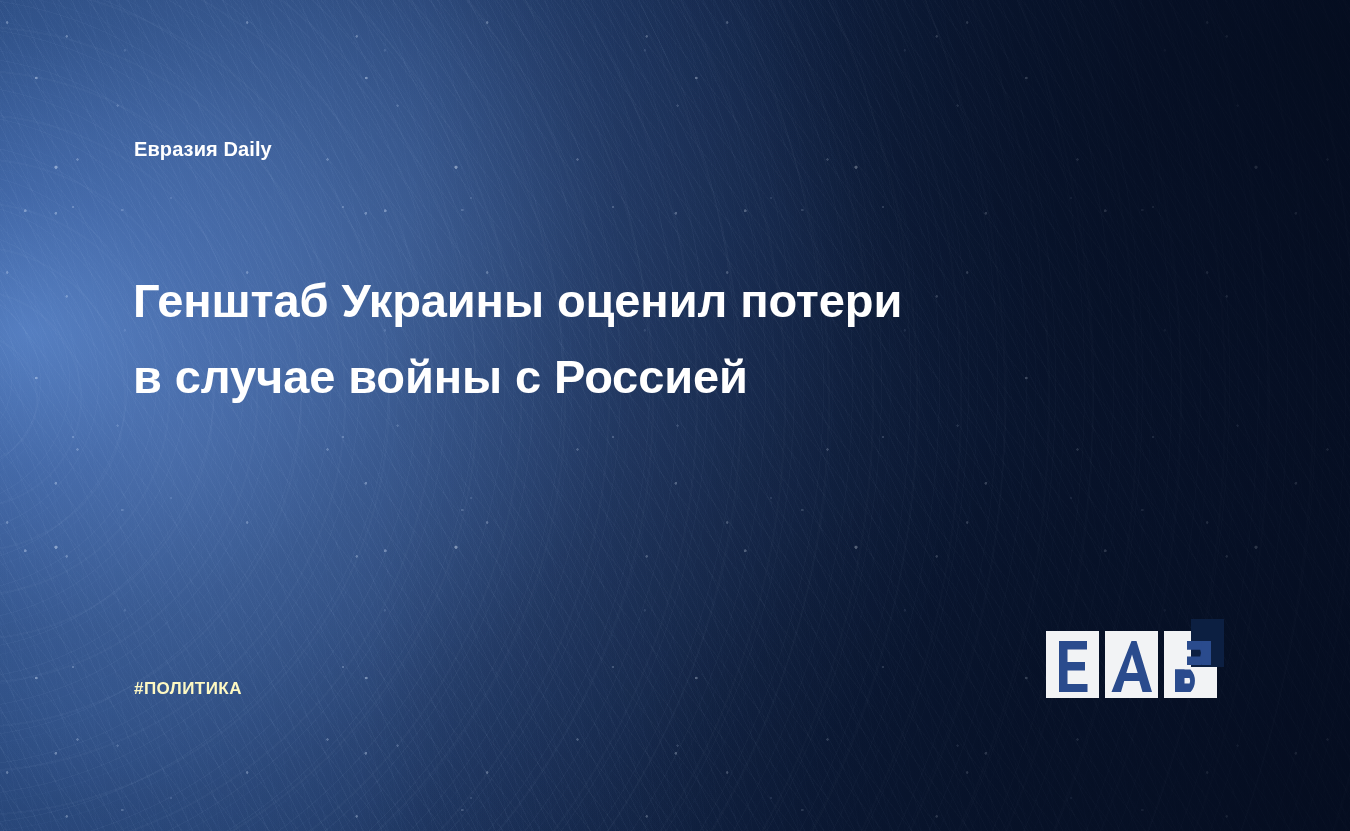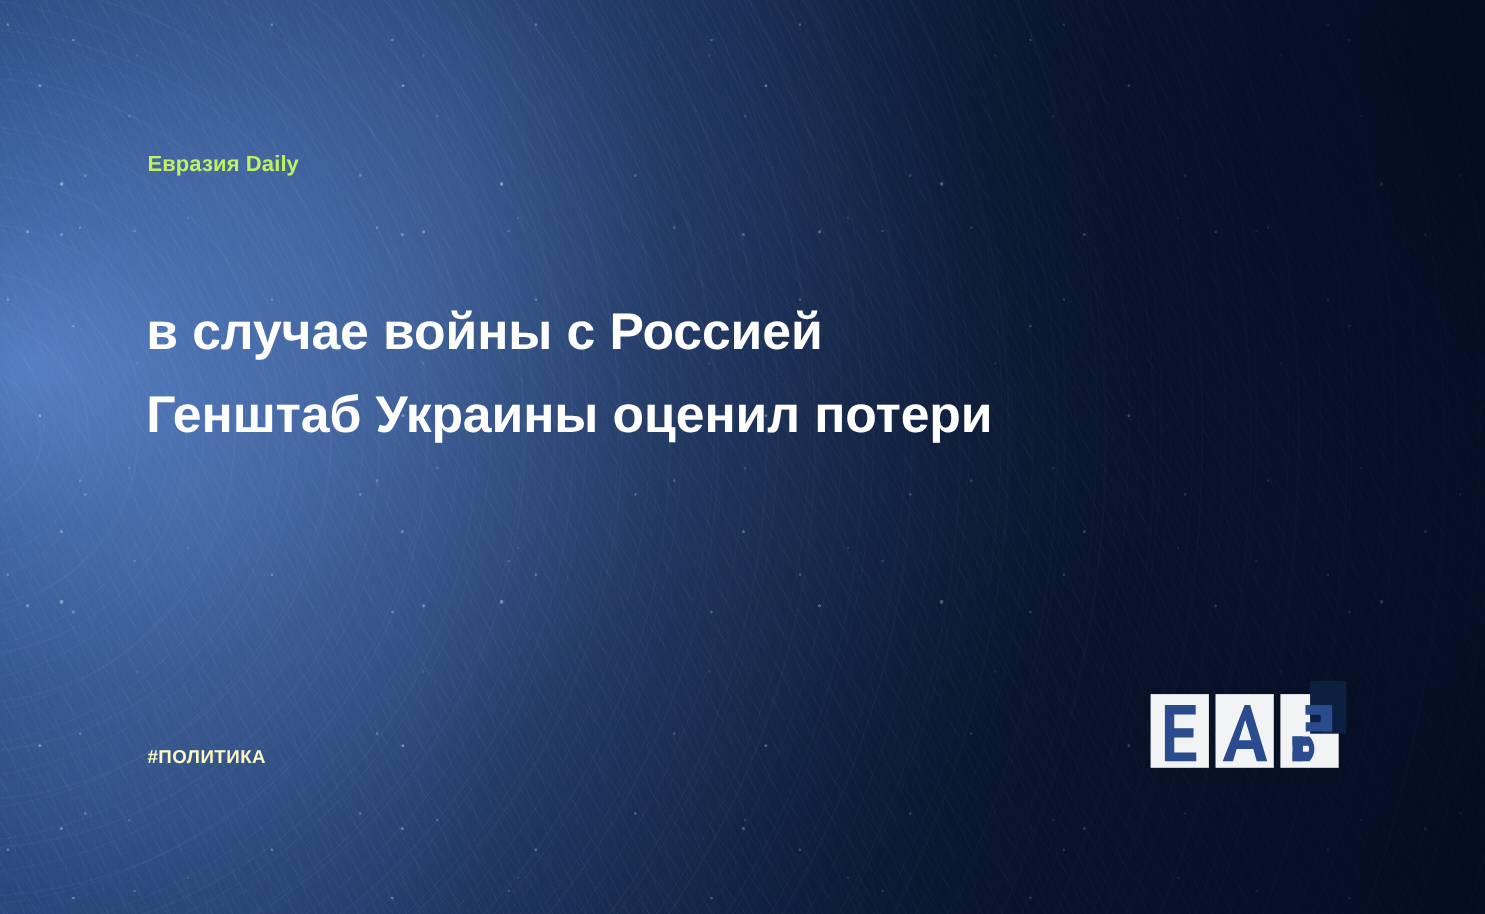--- a/index.html
+++ b/index.html
@@ -127,21 +127,21 @@
   
   .content { position: absolute; inset: 0; }
 
   .brand {
     position: absolute;
     left: 134px;
     top: 138px;
     font-size: 20px;
     font-weight: bold;
     letter-spacing: .1px;
-    color: #bef264;
+    color: #ffffff;
     white-space: nowrap;
   }
 
   .headline {
     position: absolute;
     left: 133px;
     top: 263px;
     width: 930px;
     margin: 0;
     font-size: 47px;
@@ -187,22 +187,22 @@
   <div class="bg-layer bg-streaks-c"></div>
   <div class="bg-layer bg-speckle"></div>
   <div class="bg-layer bg-bloom"></div>
   <div class="bg-layer bg-vignette"></div>
 
   <div class="content">
 
     <div class="brand">Евразия Daily</div>
 
     <h1 class="headline">
+      <span class="ln">Генштаб Украины оценил потери</span>
       <span class="ln">в случае войны с Россией</span>
-      <span class="ln">Генштаб Украины оценил потери</span>
     </h1>
 
     <div class="rubric">#ПОЛИТИКА</div>
 
     <div class="logo">
       <svg width="180" height="96" viewBox="0 0 180 96" aria-hidden="true">
 
         <g>
           <rect x="1" y="15" width="53" height="67" fill="#f2f3f5"></rect>
           <path d="M14 25 h28 v8.5 H22.5 v12.5 H40 v8.5 H22.5 v13.5 H42.5 V76 H14 Z" fill="#2a4b8d"></path>

